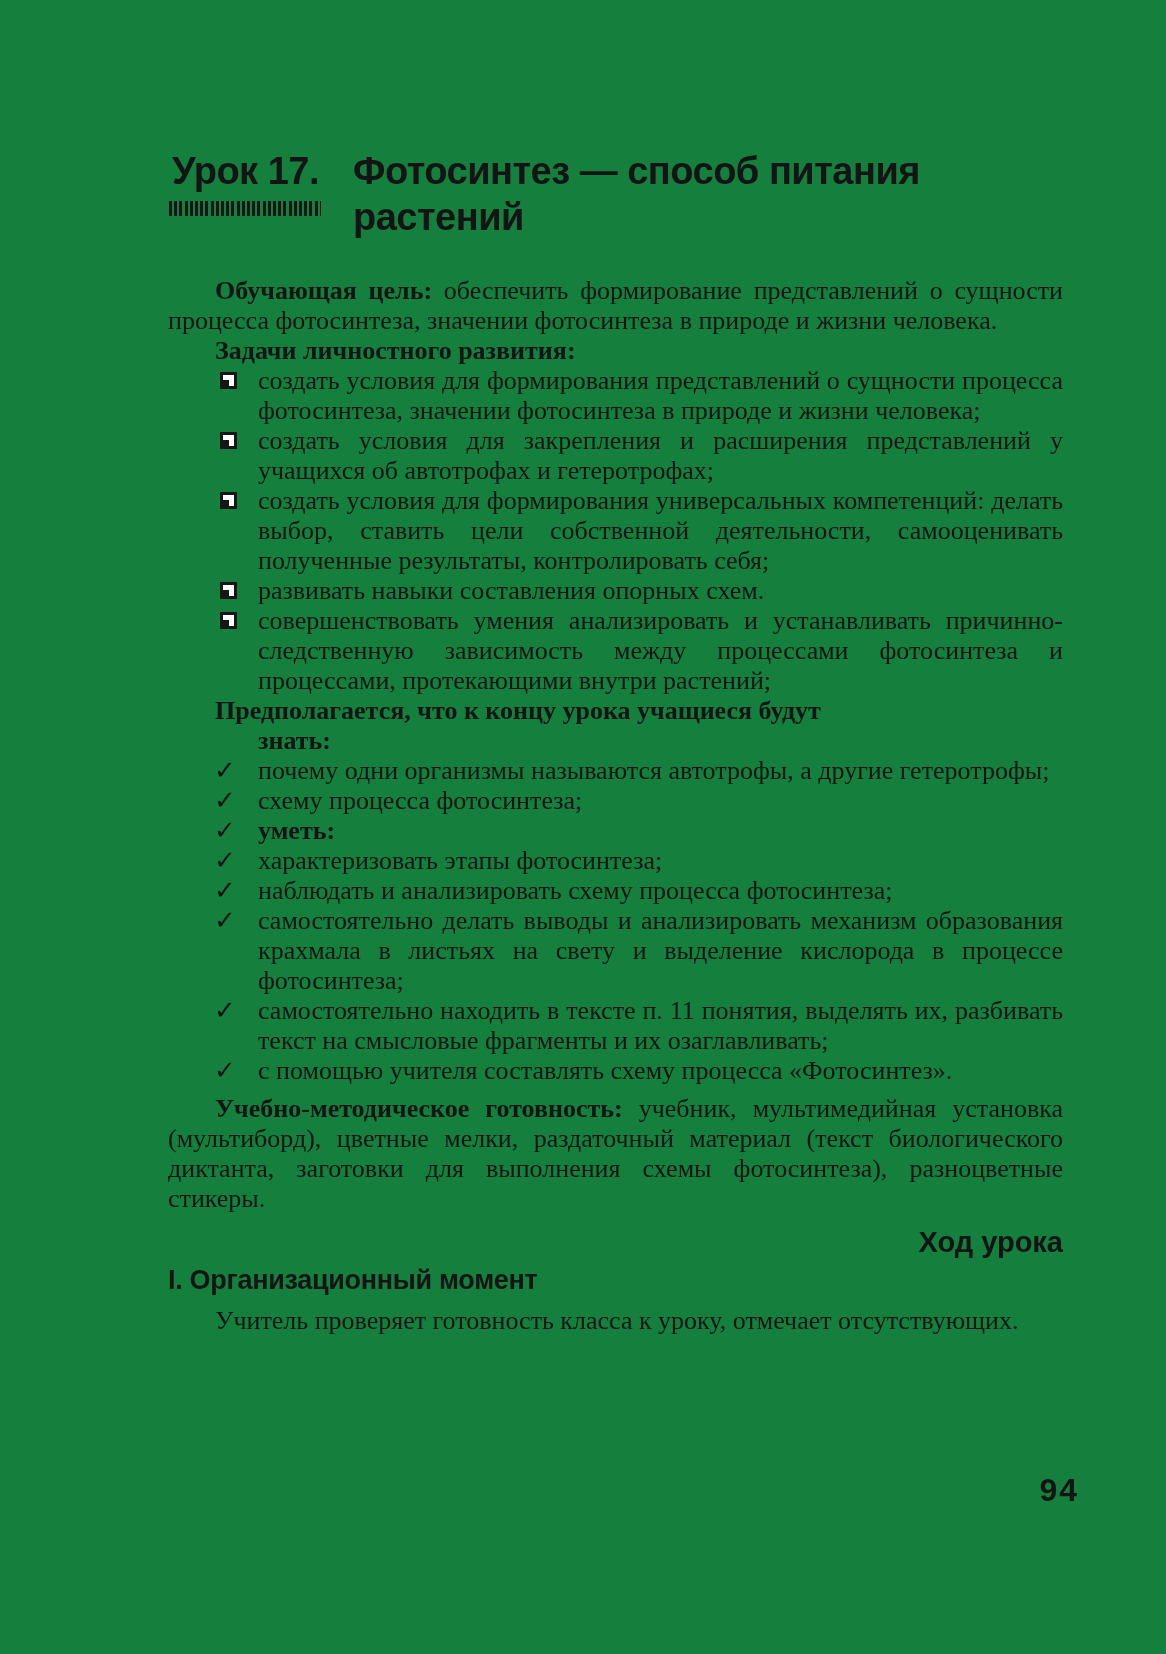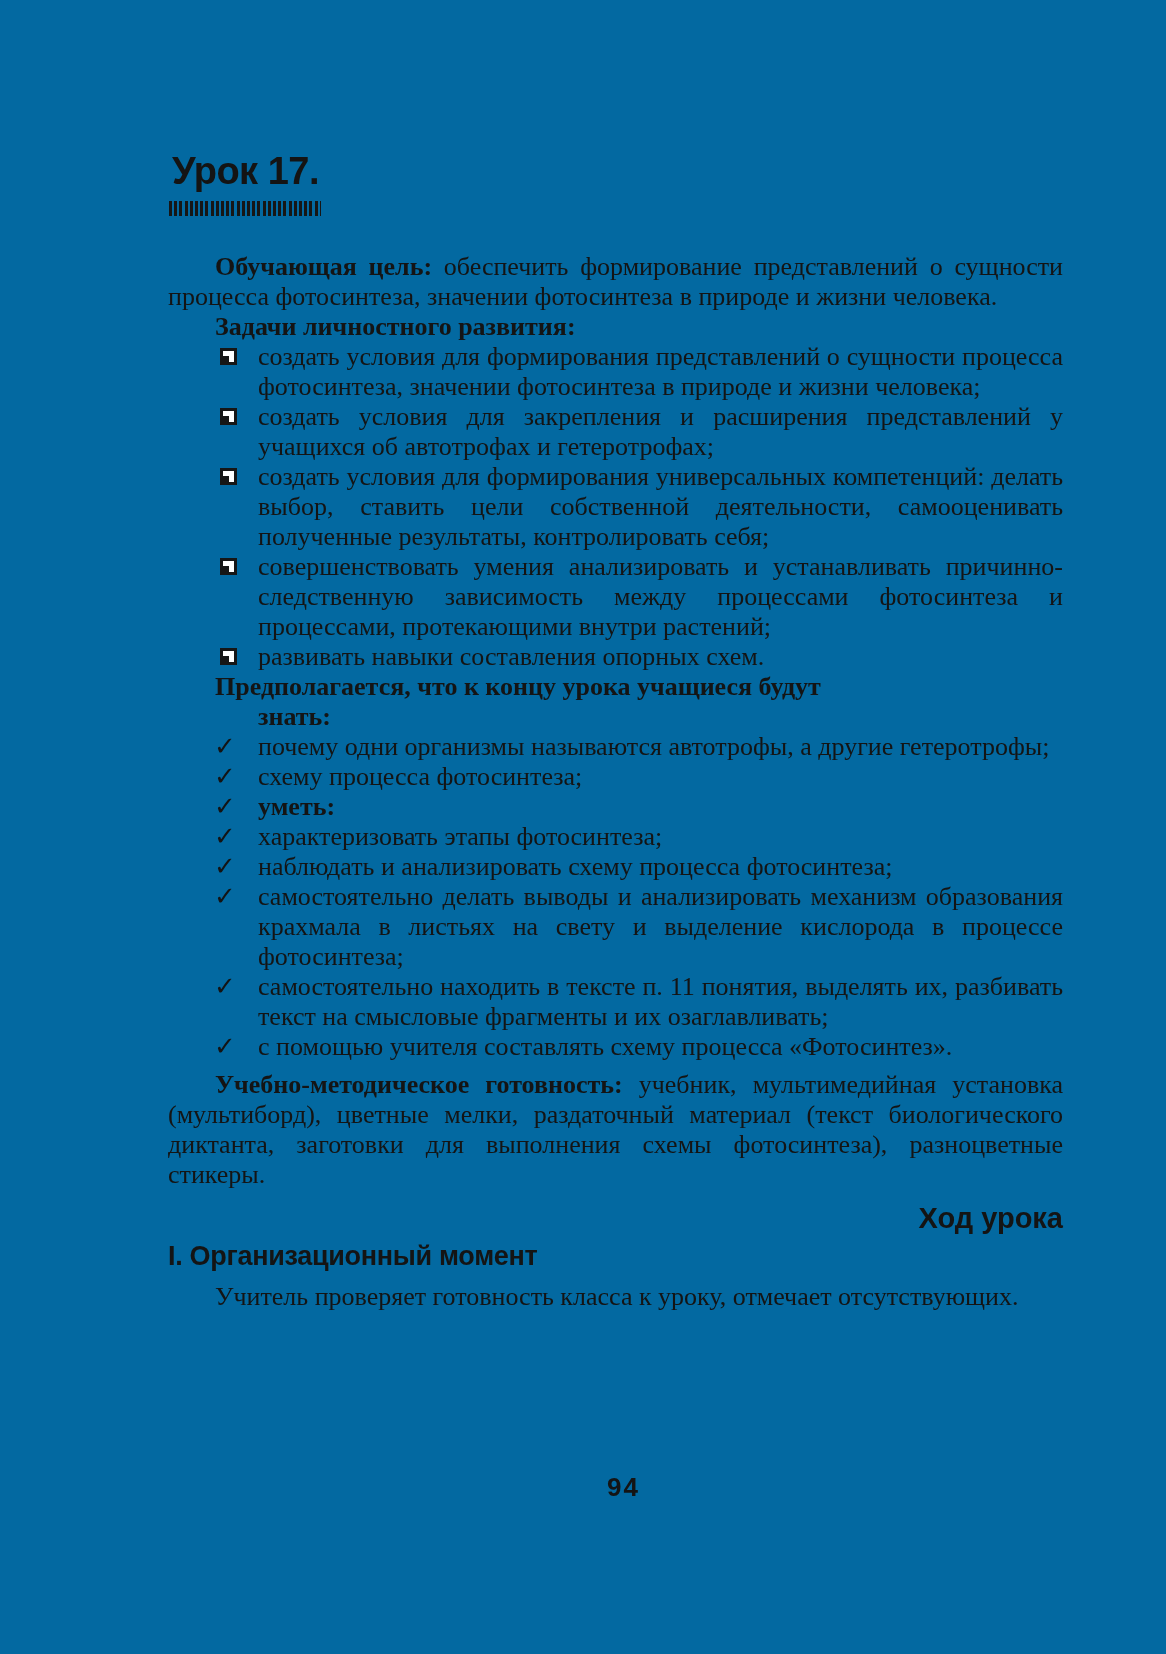--- a/index.html
+++ b/index.html
@@ -1,20 +1,20 @@
 <!DOCTYPE html>
 <html lang="ru"><head>
 <meta charset="utf-8">
 <style>
   html, body { margin: 0; padding: 0; background: #e8e8e8; }
   .page {
     position: relative;
     width: 1166px; height: 1654px;
     margin: 0 auto;
-    background: #0369a1;
+    background: #15803d;
     color: #141414;
     overflow: hidden;
     font-family: "Liberation Serif", "DejaVu Serif", serif;
   }
   .content {
     position: absolute;
     left: 168px; top: 148px;
     width: 895px;
   }
   
@@ -77,40 +77,44 @@
   .h-section {
     font-family: "Liberation Sans", "DejaVu Sans", sans-serif;
     font-weight: bold;
     font-size: 27px; line-height: 36px;
     margin-bottom: 2px;
     letter-spacing: -0.3px;
   }
   
   .page-number {
     position: absolute;
-    left: 176px; top: 1472px;
+    left: 184px; top: 1472px;
     width: 895px;
-    text-align: center;
-    font-family: "Liberation Sans", "DejaVu Sans", sans-serif;
-    font-weight: bold;
-    font-size: 26px;
+    text-align: right;
+    font-family: "Liberation Sans", "DejaVu Sans", sans-serif;
+    font-weight: bold;
+    font-size: 32px;
     letter-spacing: 2px;
   }
 </style>
 </head>
 <body>
 
 <div class="page">
   <div class="content">
 
     <div class="title-row">
       <div>
         <div class="title-label">Урок 17.</div>
         <div class="hatch"></div>
       </div>
+      <div>
+        <span>Фотосинтез — способ питания</span><br>
+        <span>растений</span>
+      </div>
     </div>
 
     <div class="body-block">
 
       <p class="indent"><span class="lead">Обучающая цель:</span> <span>обеспечить формирование представлений о сущности процесса фотосинтеза, значении фотосинтеза в природе и жизни человека.</span></p>
 
       <div class="h-serif indent47">Задачи личностного развития:</div>
       <ul class="marked">
 
           <li>
@@ -123,26 +127,26 @@
             <span>создать условия для закрепления и расширения представлений у учащихся об автотрофах и гетеротрофах;</span>
           </li>
 
           <li>
             <span class="sq-marker"></span>
             <span>создать условия для формирования универсальных компетенций: делать выбор, ставить цели собственной деятельности, самооценивать полученные результаты, контролировать себя;</span>
           </li>
 
           <li>
             <span class="sq-marker"></span>
+            <span>развивать навыки составления опорных схем.</span>
+          </li>
+
+          <li>
+            <span class="sq-marker"></span>
             <span>совершенствовать умения анализировать и устанавливать причинно-следственную зависимость между процессами фотосинтеза и процессами, протекающими внутри растений;</span>
-          </li>
-
-          <li>
-            <span class="sq-marker"></span>
-            <span>развивать навыки составления опорных схем.</span>
           </li>
         </ul>
 
       <div class="h-serif indent47">Предполагается, что к концу урока учащиеся будут</div>
       <div class="h-serif indent90">знать:</div>
       <ul class="marked">
 
           <li>
             <span class="check-marker">✓</span>
             <span>почему одни организмы называются автотрофы, а другие гетеротрофы;</span>

